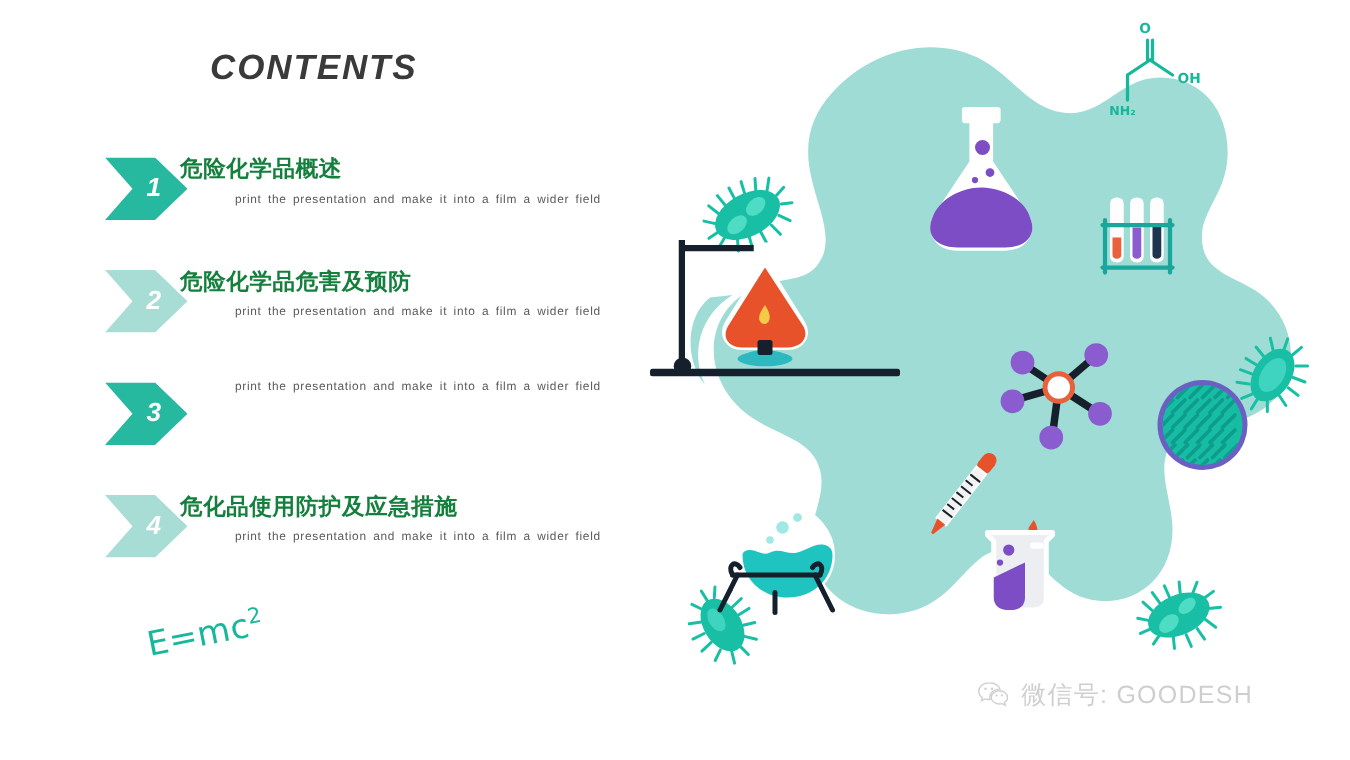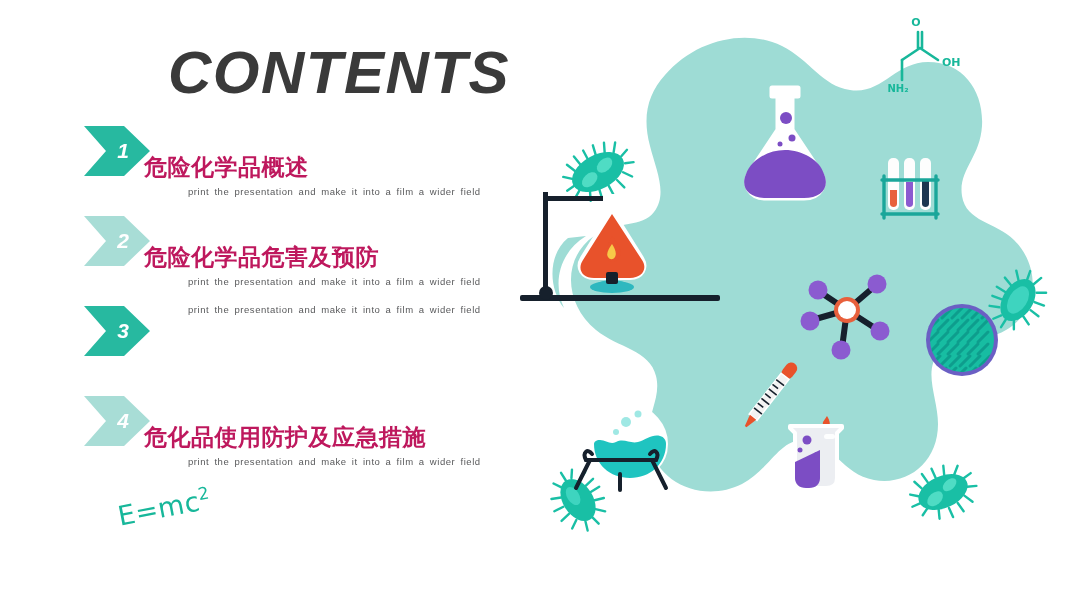--- a/index.html
+++ b/index.html
@@ -10,21 +10,21 @@
     position:relative;
   }
   #slide { position:absolute; inset:0; width:1080px; height:608px; background:#fff; }
 
   
   .left-col { position:absolute; left:0; top:0; width:500px; height:608px; }
 
   .page-title {
     position:absolute;
     left:168px; top:38px;
-    font-size:60px;
+    font-size:28px;
     font-weight:bold;
     font-style:italic;
     letter-spacing:1.5px;
     color:#3a3a3a;
     white-space:nowrap;
   }
 
   .toc-list { position:absolute; left:0; top:120px; width:500px; }
 
   .toc-item { position:relative; height:90px; }
@@ -40,27 +40,26 @@
     left:0; top:0; width:66px; height:50px;
     display:flex; align-items:center; justify-content:center;
     padding-left:12px;
     font-size:21px; font-style:italic; font-weight:bold;
     color:#ffffff;
     pointer-events:none;
   }
 
   .toc-text { position:absolute; left:144px; top:0px; width:360px; }
   .toc-title {
-    font-size:23px;
+    font-size:18px;
     font-weight:bold;
-    color:#be185d;
+    color:#15803d;
     letter-spacing:0.5px;
     line-height:30px;
     white-space:nowrap;
-    margin-top:32px;
   }
   .toc-sub {
     margin-top:4px;
     font-size:9.5px;
     color:#58595b;
     letter-spacing:0.55px;
     word-spacing:2px;
     white-space:nowrap;
     margin-left:44px;
   }
@@ -433,14 +432,27 @@
             <line x1="456" y1="378" x2="466" y2="368"></line>
           <line x1="466" y1="378" x2="476" y2="368"></line>
             <line x1="476" y1="378" x2="486" y2="368"></line>
           <line x1="486" y1="378" x2="496" y2="368"></line>
         </g>
       </g>
 
     </svg>
   </div>
 
+  <div class="watermark">
+    <span class="wm-icon">
+      <svg viewBox="0 0 26 22" xmlns="http://www.w3.org/2000/svg">
+        <path d="M9.2,1.2 C4.6,1.2 1,4.2 1,7.9 C1,10 2.1,11.8 3.9,13 L3.1,15.6 L6,14.1 C7,14.4 8.1,14.6 9.2,14.6 C9.5,14.6 9.8,14.6 10.1,14.5 C9.9,14 9.8,13.4 9.8,12.8 C9.8,9.2 13.2,6.3 17.4,6.3 C17.6,6.3 17.8,6.3 18,6.3 C17.2,3.4 13.6,1.2 9.2,1.2 Z" fill="none" stroke="#8d8d8d" stroke-width="1.1"></path>
+        <circle cx="6.4" cy="6" r="1" fill="#8d8d8d"></circle>
+        <circle cx="11.6" cy="6" r="1" fill="#8d8d8d"></circle>
+        <path d="M17.4,7.6 C13.8,7.6 11,10 11,12.9 C11,15.8 13.8,18.2 17.4,18.2 C18.2,18.2 19,18.1 19.7,17.9 L22.2,19.2 L21.5,17 C23.1,16 24,14.6 24,12.9 C24,10 21,7.6 17.4,7.6 Z" fill="none" stroke="#8d8d8d" stroke-width="1.1"></path>
+        <circle cx="15.3" cy="11.4" r="0.85" fill="#8d8d8d"></circle>
+        <circle cx="19.6" cy="11.4" r="0.85" fill="#8d8d8d"></circle>
+      </svg>
+    </span>
+    <span class="wm-text">微信号: GOODESH</span>
+  </div>
 
 </div>
 
 </body></html>

